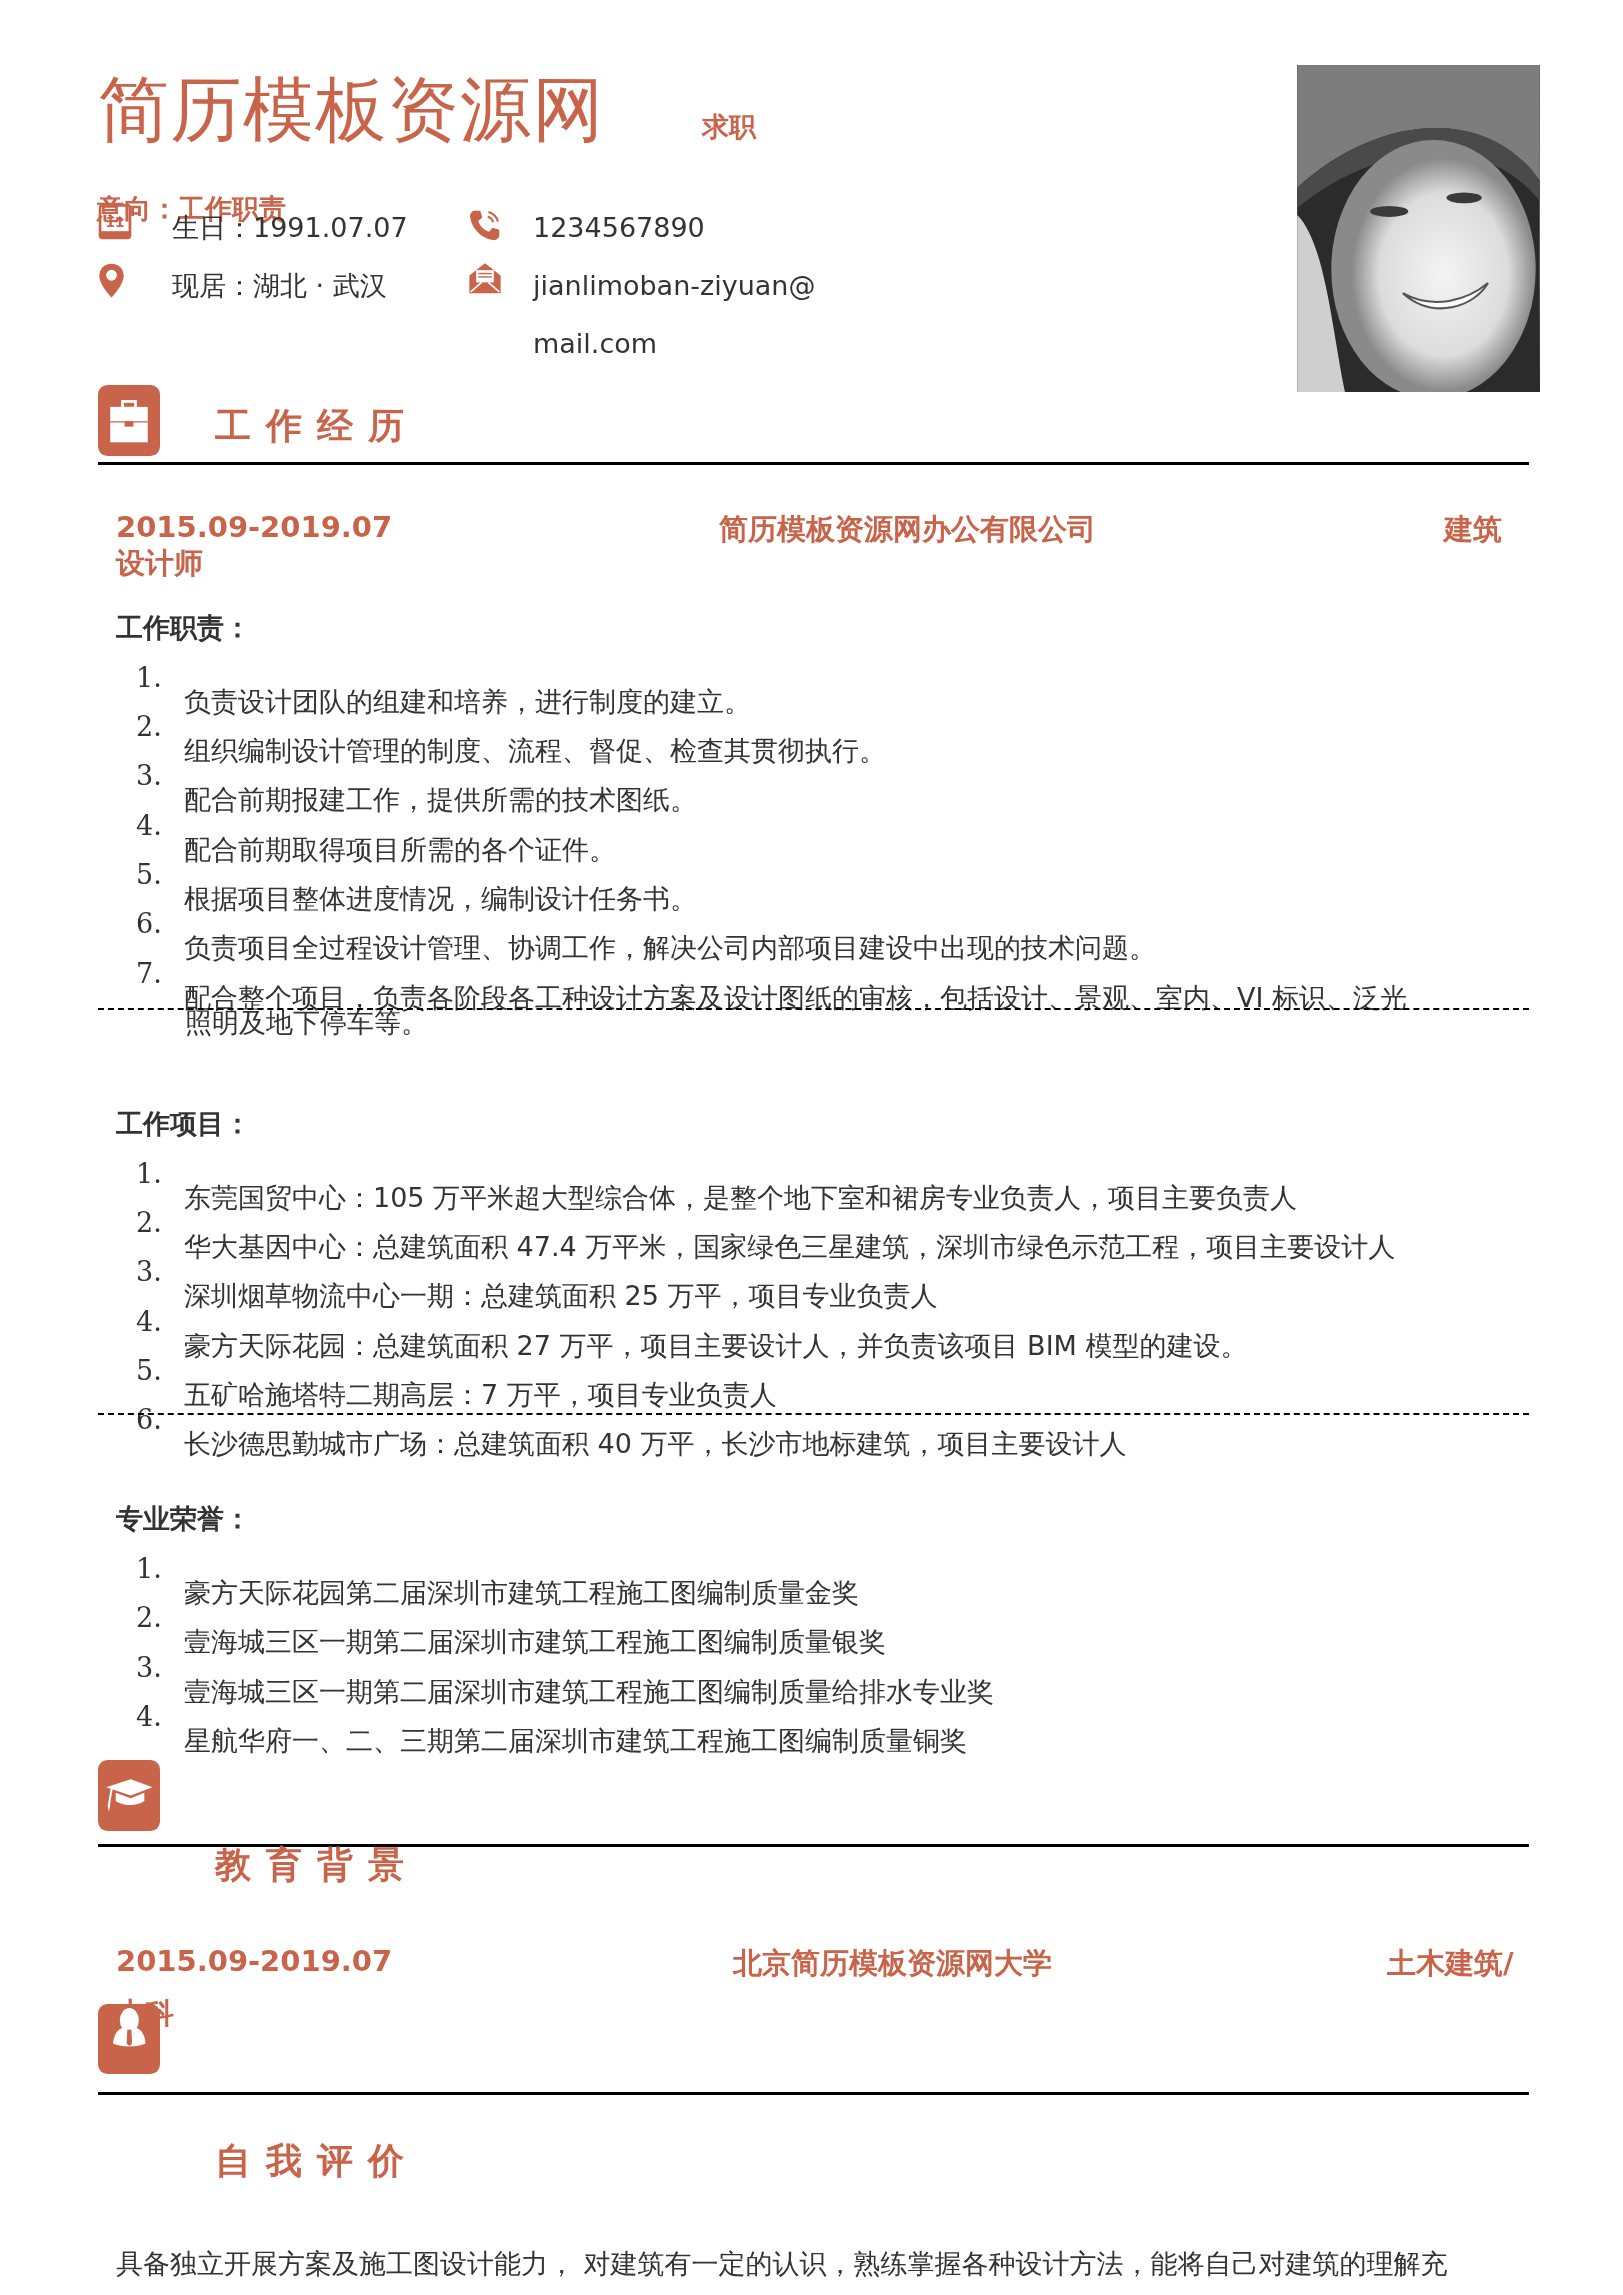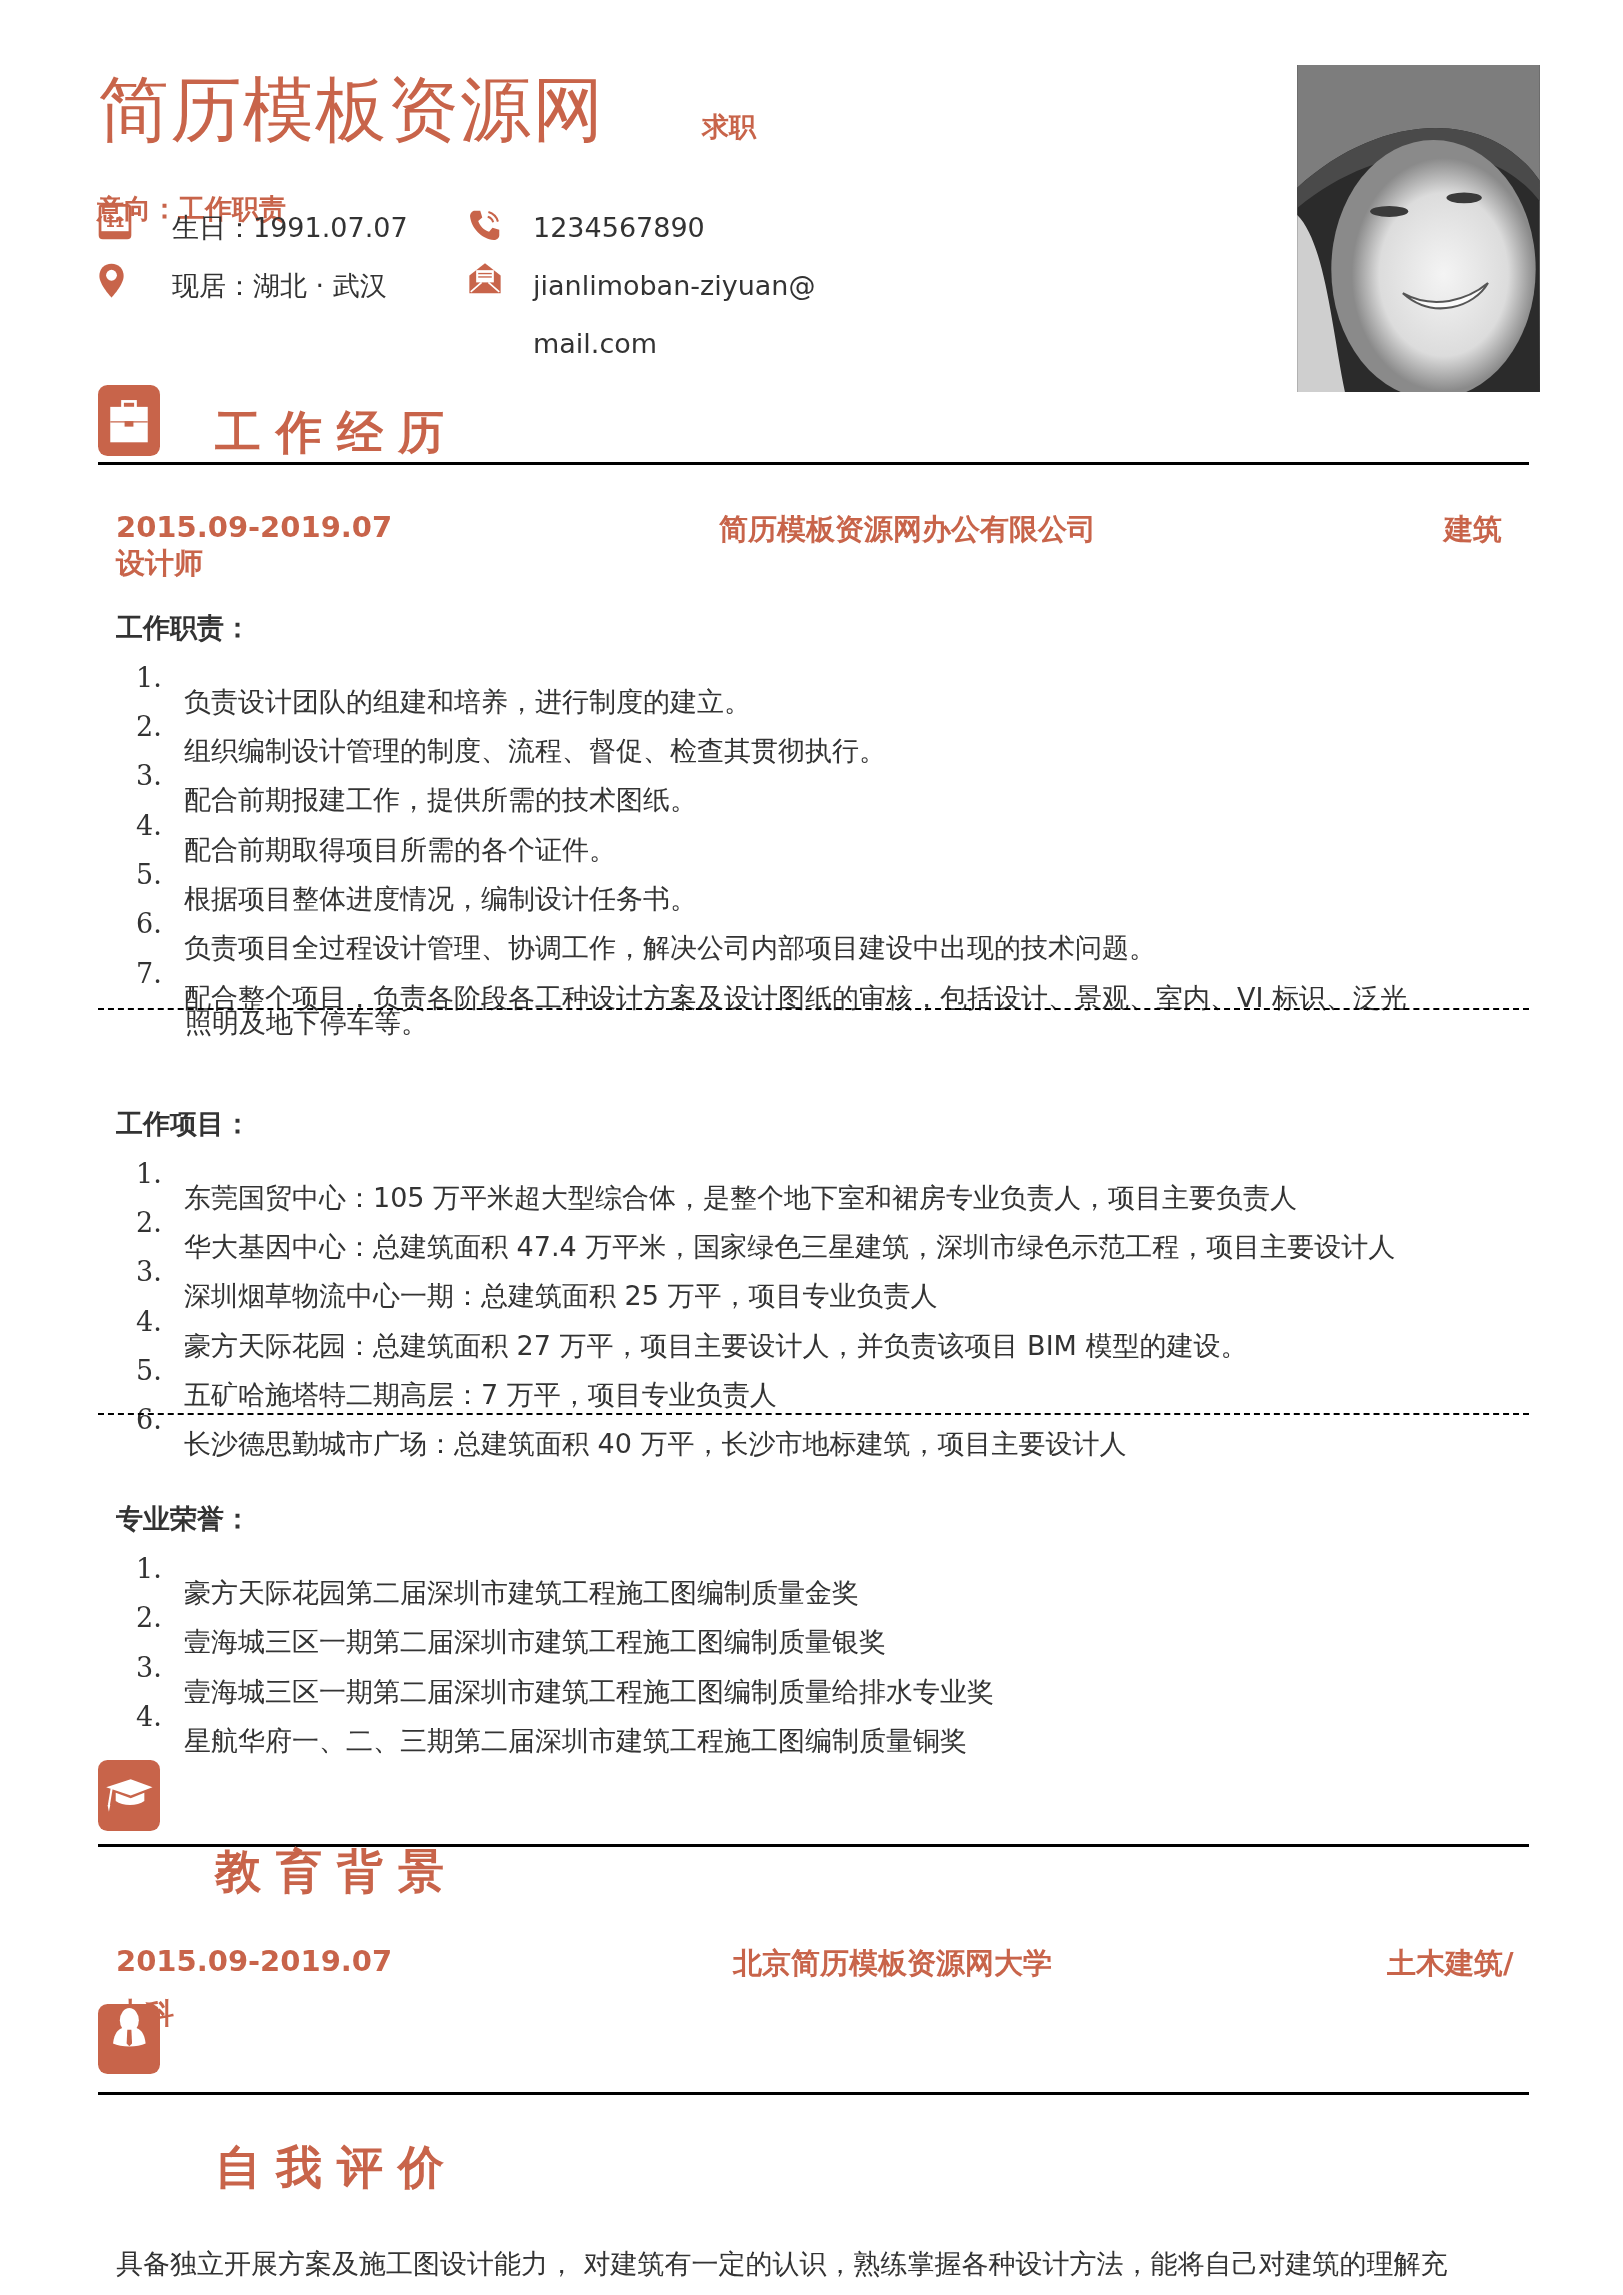--- a/index.html
+++ b/index.html
@@ -17,21 +17,21 @@
   .intent { left: 97px; top: 191px; font-size: 27px; font-weight: bold; color: #C8644A; }
   .info-text { font-size: 27px; color: #333; line-height: 34px; }
   .icon-sm { position: absolute; width: 32px; height: 40px; }
   .photo {
     position: absolute; left: 1297px; top: 65px; width: 243px; height: 327px; overflow: hidden;
     background: linear-gradient(160deg, #6a6a6a 0%, #9a9a9a 18%, #5b5b5b 30%, #dcdcdc 45%, #f2f2f2 60%, #cfcfcf 75%, #3a3a3a 100%);
   }
   .sec-icon {
     position: absolute; left: 98px; width: 62px; height: 71px; background: #C8644A; border-radius: 9.5px;
   }
-  .sec-title { font-size: 46px; font-weight: bold; color: #C8644A; letter-spacing: 15px; }
+  .sec-title { font-size: 36px; font-weight: bold; color: #C8644A; letter-spacing: 15px; }
   .rule { position: absolute; left: 98px; width: 1431px; height: 3.4px; background: #000; }
   .dash {
     position: absolute; left: 98px; width: 1431px; height: 0;
     border-top: 2.7px dashed #000;
   }
   .row-head { font-size: 29px; font-weight: bold; color: #C8644A; }
   .sub-head { font-size: 27px; font-weight: bold; color: #333; }
   .li { font-size: 27px; color: #333; line-height: 34px; }
   .li .num { position: absolute; left: 0; font-family: "DejaVu Serif", "Liberation Serif", serif; }
   .li .txt { position: absolute; left: 48px; margin-top: 24px; }

